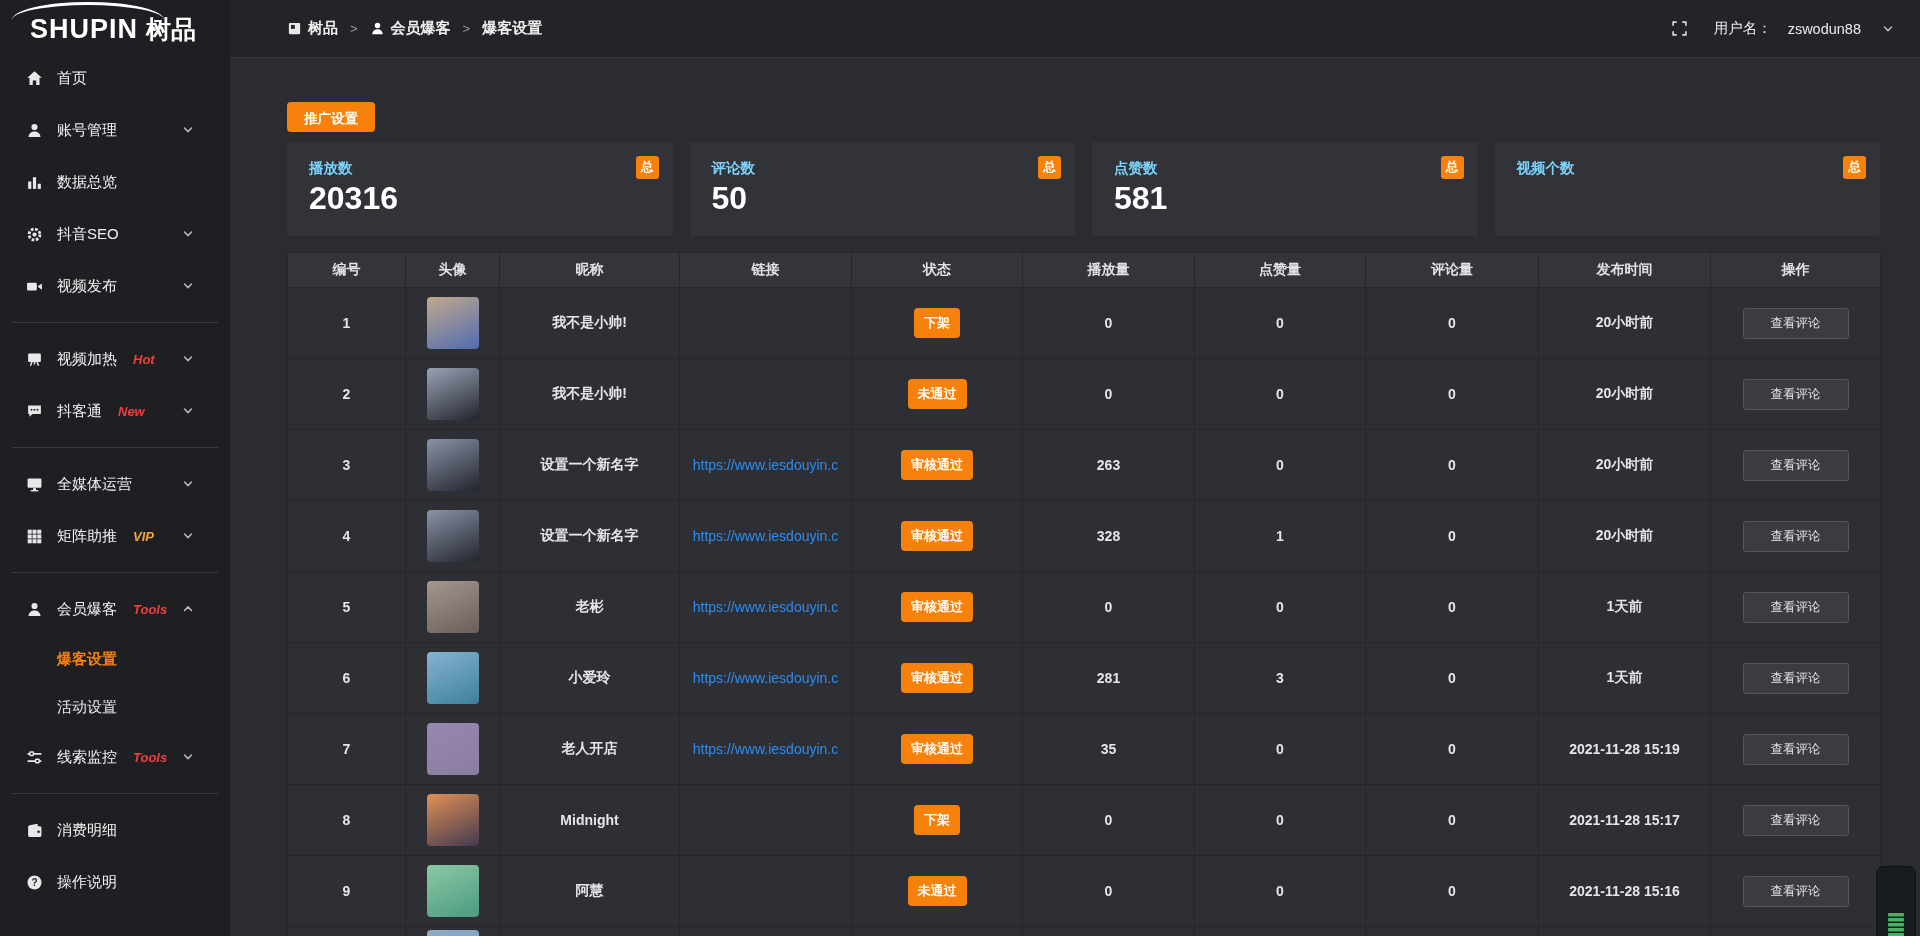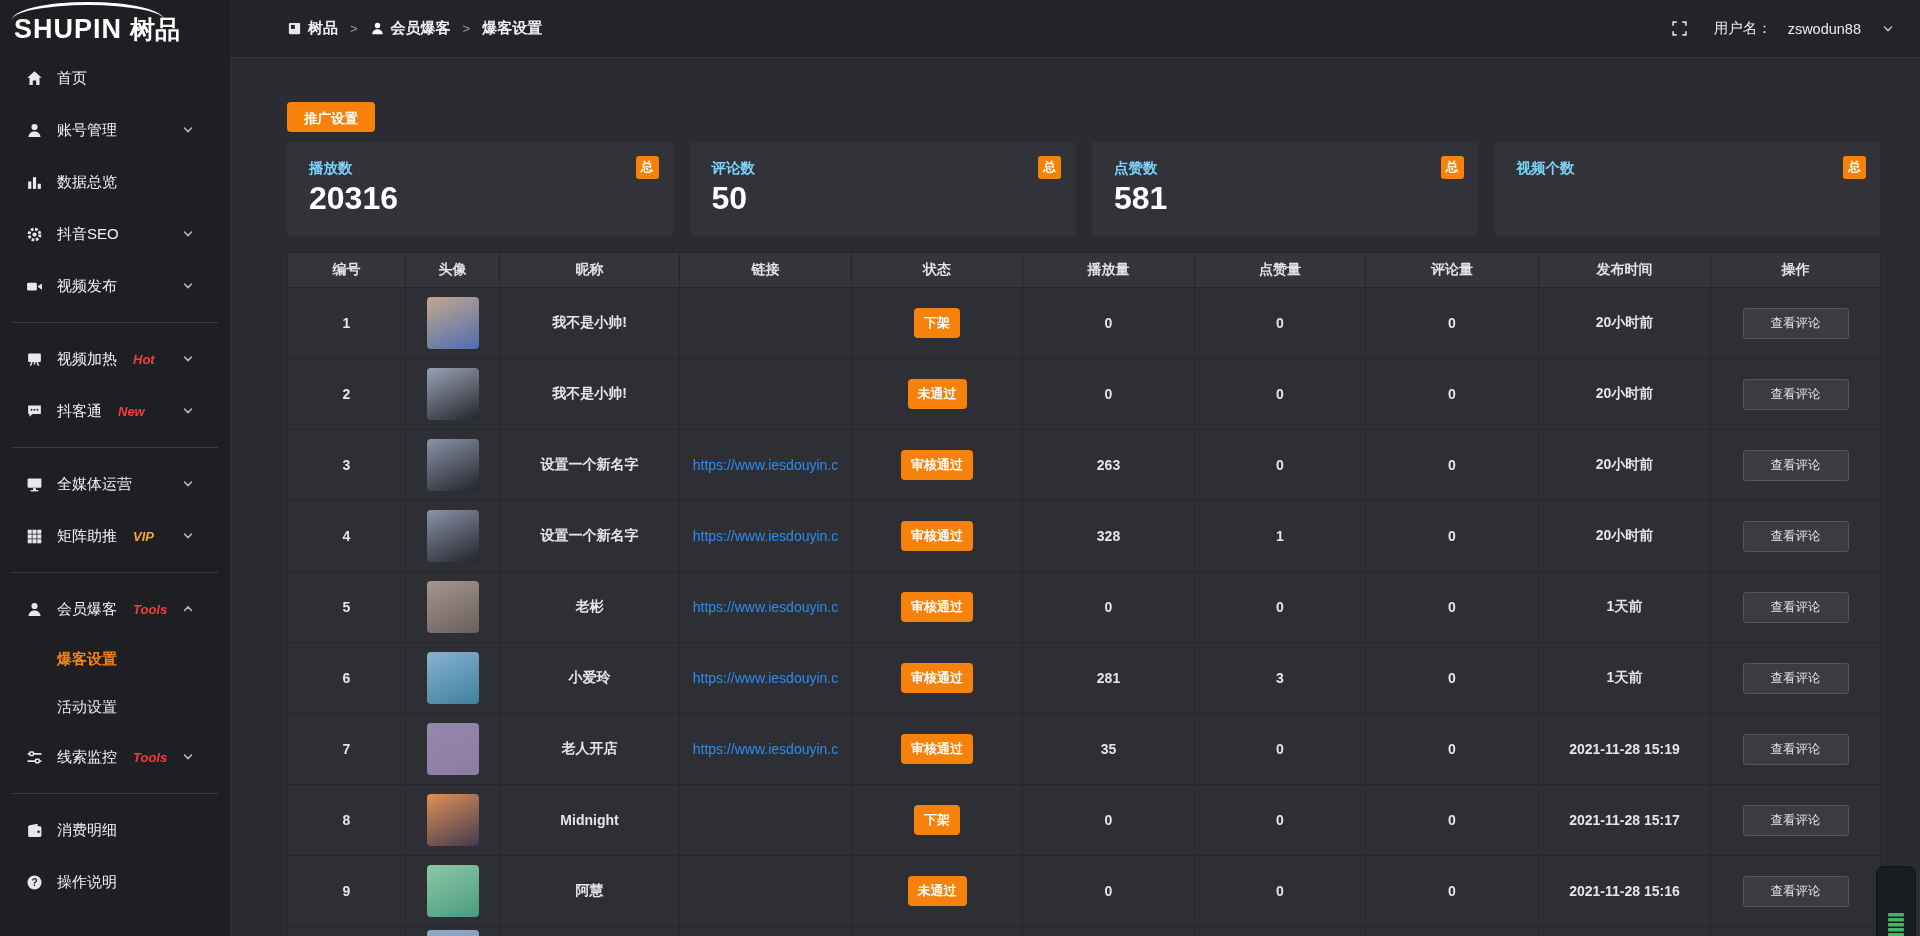--- a/index.html
+++ b/index.html
@@ -3,21 +3,21 @@
 <meta charset="utf-8">
 <title>爆客设置</title>
 <style>
   * { margin:0; padding:0; box-sizing:border-box; }
   html,body { width:1920px; height:936px; overflow:hidden; background:#2b2c31;
     font-family:"Liberation Sans","DejaVu Sans",sans-serif; }
   .app { display:flex; width:100%; height:100%; }
 
   
   .sidebar { width:230px; min-width:230px; height:100%; background:#1e1f23; color:#ececec; }
-  .logo { position:relative; height:50px; display:flex; align-items:center; padding-left:14px; cursor:pointer; }
+  .logo { position:relative; height:50px; display:flex; align-items:center; padding-left:30px; cursor:pointer; }
   .logo-arc { position:absolute; left:12px; top:2px; width:152px; height:18px;
     border-top:3px solid #ffffff; border-radius:50% 50% 0 0 / 100% 100% 0 0; }
   .logo-en { font-size:27px; font-weight:800; letter-spacing:1px; color:#fff; line-height:1; margin-top:8px; }
   .logo-cn { font-size:25px; font-weight:700; color:#fff; margin-left:8px; margin-top:8px; }
   #nav { padding-top:2px; }
   .nav-item { display:flex; align-items:center; height:52px; padding:0 36px 0 26px; cursor:pointer; }
   .nav-label { font-size:15px; color:#f2f2f2; }
   .nav-tag { font-size:13px; font-weight:700; font-style:italic; margin-left:16px; }
   .nav-chev { margin-left:auto; }
   .nav-sub { height:48px; display:flex; align-items:center; padding-left:57px; font-size:15px; color:#e8e8e8; cursor:pointer; }

